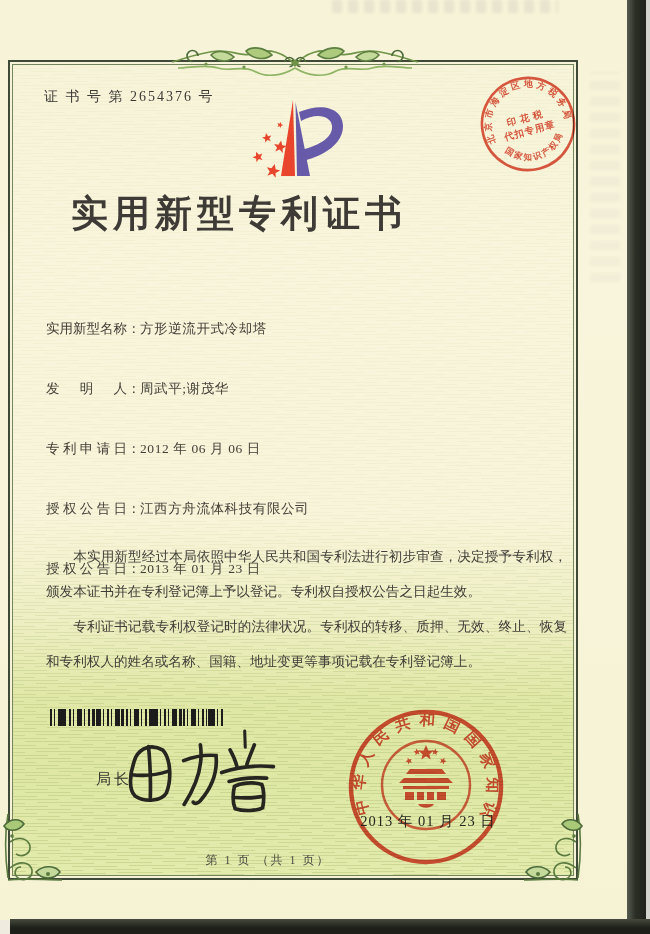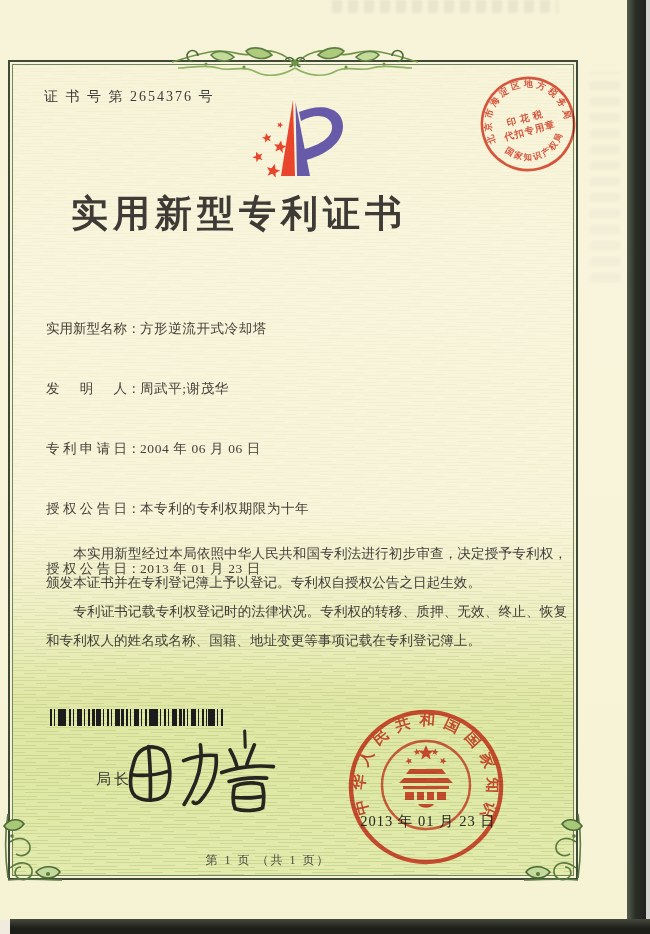--- a/index.html
+++ b/index.html
@@ -50,21 +50,21 @@
     opacity:.88;mix-blend-mode:multiply;}
   .title{position:absolute;left:8px;top:189px;width:462px;text-align:center;
     font-size:37px;font-weight:700;letter-spacing:5px;color:#3e3a36;}
   .fields{position:absolute;left:46px;top:280px;width:524px;}
   .field-row{height:20px;margin-bottom:27.5px;font-size:13.5px;color:#454139;white-space:nowrap;margin-top:40px;}
   .field-label{display:inline-block;width:81px;text-align:justify;text-align-last:justify;
     text-justify:inter-ideograph;vertical-align:top;}
   .field-colon{display:inline-block;width:13px;vertical-align:top;}
   .field-value{letter-spacing:.6px;}
   .body-text{position:absolute;left:46px;top:539px;width:521px;font-size:13.6px;
-    line-height:29px;text-align:justify;color:#403e38;}
+    line-height:35px;text-align:justify;color:#403e38;}
   .body-text p{margin:0;text-indent:2em;}
   .barcode{position:absolute;left:50px;top:709px;width:173px;height:17px;
     background:
       repeating-linear-gradient(90deg,#1c1c1c 0 1.3px,transparent 1.3px 3.8px),
       repeating-linear-gradient(90deg,#1c1c1c 0 2.2px,transparent 2.2px 9.5px),
       repeating-linear-gradient(90deg,transparent 0 13px,#1c1c1c 13px 16px,transparent 16px 29px);}
   .director-label{position:absolute;left:96px;top:770px;font-size:15px;letter-spacing:3px;color:#38362f;}
   .signature{position:absolute;left:120px;top:726px;width:178px;height:94px;transform:rotate(-2deg);}
   .sipo-seal{position:absolute;left:346px;top:705px;width:160px;height:160px;
     opacity:.9;mix-blend-mode:multiply;}
@@ -169,24 +169,24 @@
   <div class="title">实用新型专利证书</div>
 
   <div class="fields">
     <div class="field-row">
       <span class="field-label">实用新型名称</span><span class="field-colon">：</span><span class="field-value">方形逆流开式冷却塔</span>
     </div>
     <div class="field-row">
       <span class="field-label">发明人</span><span class="field-colon">：</span><span class="field-value">周武平;谢茂华</span>
     </div>
     <div class="field-row">
-      <span class="field-label">专利申请日</span><span class="field-colon">：</span><span class="field-value">2004 年 06 月 06 日</span>
-    </div>
-    <div class="field-row">
-      <span class="field-label">授权公告日</span><span class="field-colon">：</span><span class="field-value">本专利的专利权期限为十年</span>
+      <span class="field-label">专利申请日</span><span class="field-colon">：</span><span class="field-value">2012 年 06 月 06 日</span>
+    </div>
+    <div class="field-row">
+      <span class="field-label">授权公告日</span><span class="field-colon">：</span><span class="field-value">江西方舟流体科技有限公司</span>
     </div>
     <div class="field-row">
       <span class="field-label">授权公告日</span><span class="field-colon">：</span><span class="field-value">2013 年 01 月 23 日</span>
     </div>
   </div>
 
   <div class="body-text">
     <p>本实用新型经过本局依照中华人民共和国专利法进行初步审查，决定授予专利权，颁发本证书并在专利登记簿上予以登记。专利权自授权公告之日起生效。</p>
     <p>专利证书记载专利权登记时的法律状况。专利权的转移、质押、无效、终止、恢复和专利权人的姓名或名称、国籍、地址变更等事项记载在专利登记簿上。</p>
   </div>

